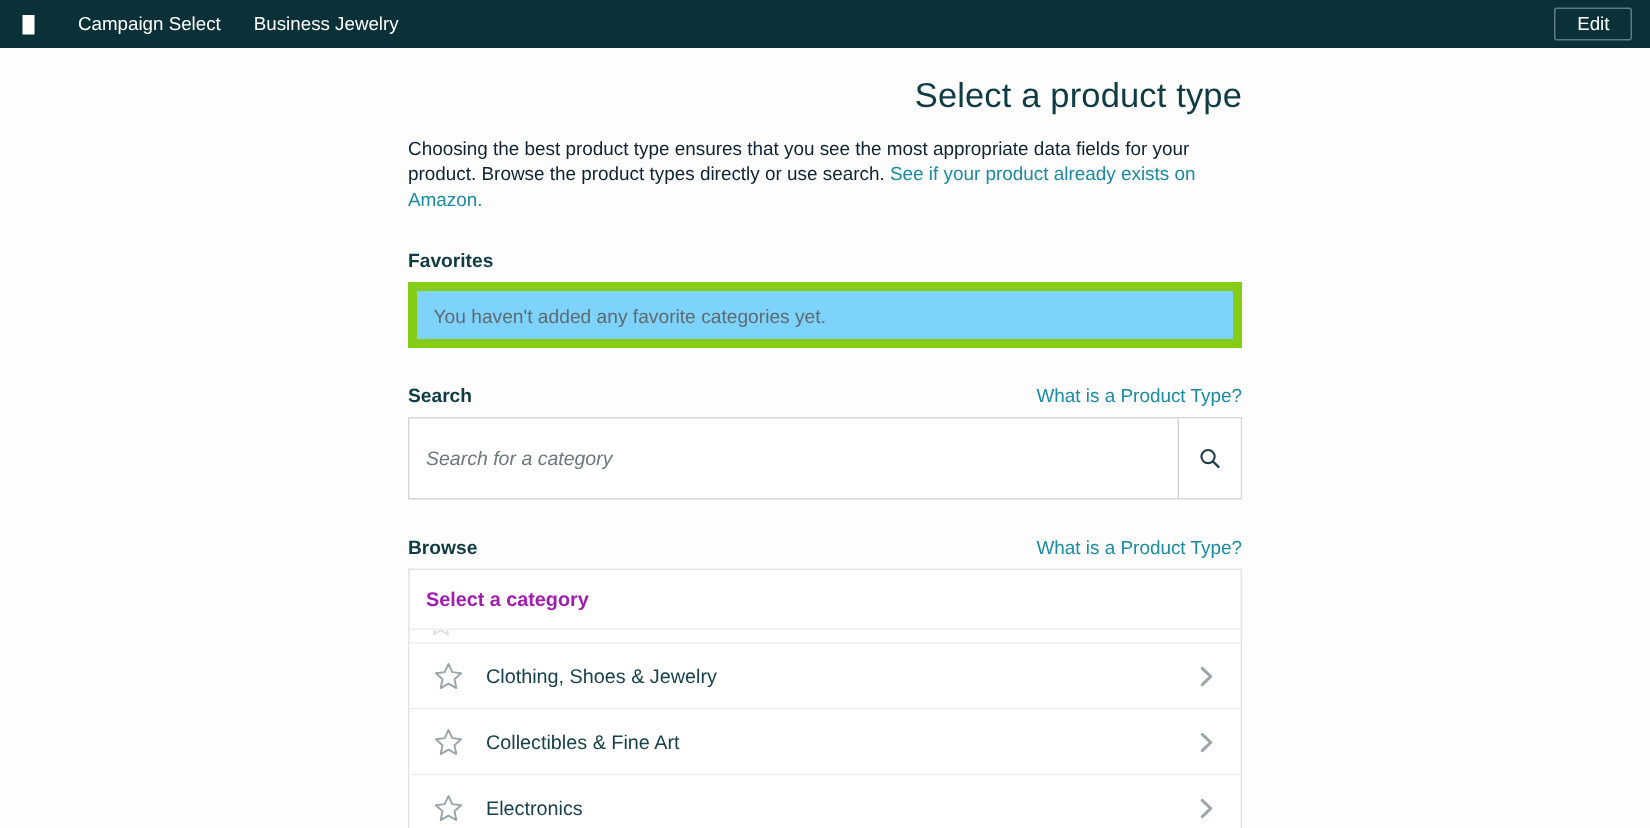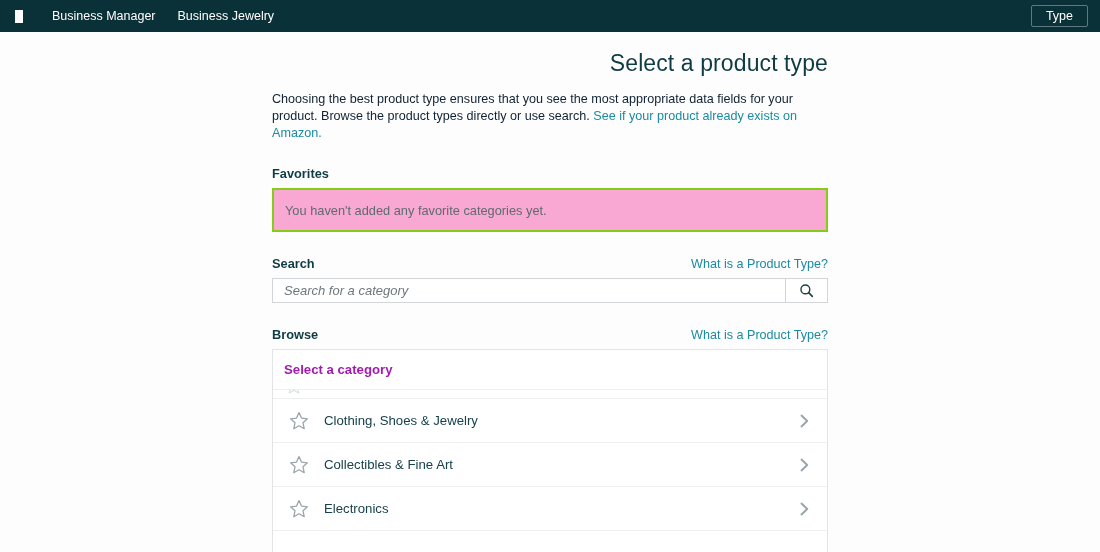--- a/index.html
+++ b/index.html
@@ -94,39 +94,39 @@
   .section-link {
     font-size: 12.6px;
     color: #1a8ba0;
     cursor: pointer;
     text-decoration: none;
     text-align: right;
   }
 
   
   .fav-box {
-    border: 2px solid #84cc16;
-    background: #f9a8d4;
+    border: 6px solid #84cc16;
+    background: #7dd3fc;
     height: 44px;
     display: flex;
     align-items: center;
     padding: 0 11px;
     margin-bottom: 24px;
   }
   .fav-empty {
     font-size: 12.8px;
     color: #5d6b70;
   }
 
   
   .search-row {
     display: flex;
     border: 1px solid #d3d6d8;
     background: #ffffff;
-    height: 25px;
+    height: 55px;
     margin-bottom: 24px;
   }
   .search-input {
     flex: 1;
     border: none;
     outline: none;
     padding: 0 11px;
     font-size: 13px;
     font-style: italic;
     font-family: "Liberation Sans", sans-serif;
@@ -198,25 +198,25 @@
   .chev-wrap { display: flex; align-items: center; flex: none; padding-right: 4px; }
 </style>
 </head>
 <body>
 
 <div class="topnav">
   <div class="nav-logo">
     <span class="nav-logo-glyph"></span>
   </div>
   <div class="nav-links">
-    <a class="nav-link">Business Manager</a>
+    <a class="nav-link">Campaign Select</a>
     <a class="nav-link">Business Jewelry</a>
   </div>
   <div class="nav-right">
-    <button class="edit-btn">Type</button>
+    <button class="edit-btn">Edit</button>
   </div>
 </div>
 
 <div class="page">
   <div class="content">
 
     <h1 class="page-title">Select a product type</h1>
 
     <p class="page-desc"><span>Choosing the best product type ensures that you see the most appropriate data fields for your product. Browse the product types directly or use search. </span><a class="inline-link">See if your product already exists on Amazon.</a></p>
 

